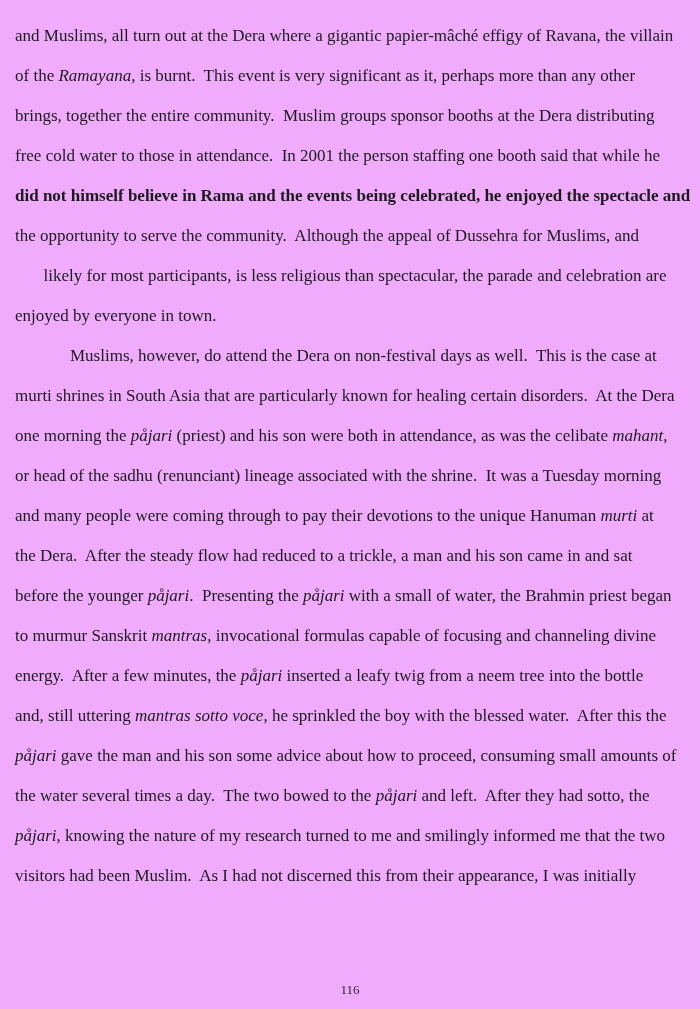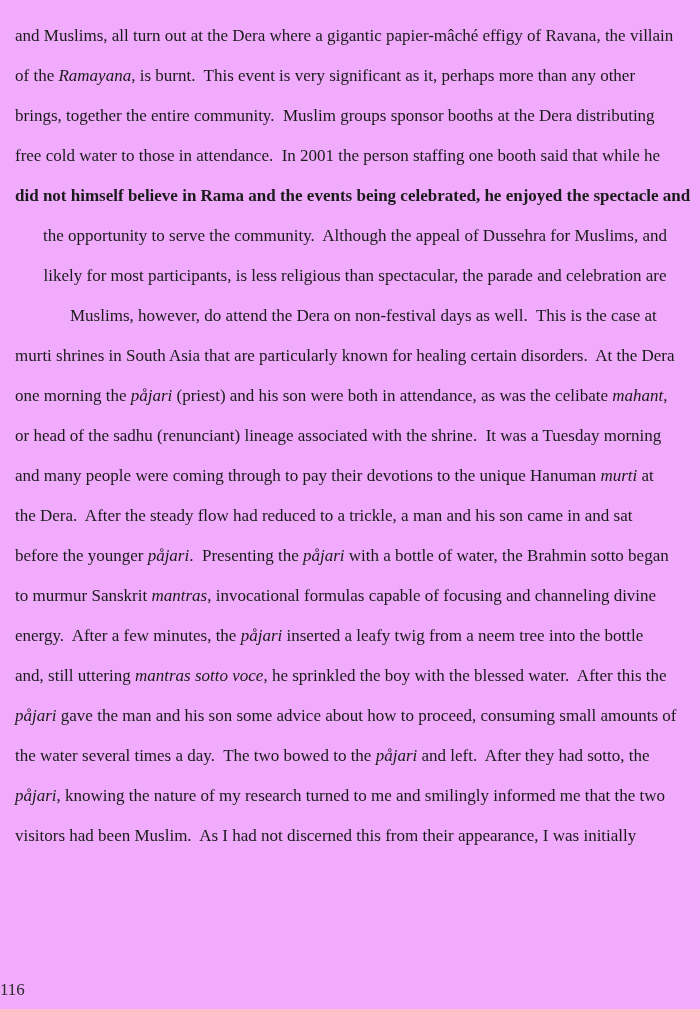--- a/index.html
+++ b/index.html
@@ -33,45 +33,46 @@
   .text-line.indent {
     padding-left: 55px;
   }
   .text-run { font-style: normal; }
   .text-run-italic { font-style: italic; }
   .page-footer {
     position: absolute;
     top: 982px;
     left: 0;
     width: 700px;
-    text-align: left;
-    font-size: 17px;
+    text-align: center;
+    font-size: 13px;
     line-height: 16px;
     color: #2a2a2a;
   }
 </style>
 </head>
 <body style="background: rgb(249, 249, 249);">
 
 <div class="page" style="background: #f0abfc;">
   <div class="document-body">
       <div class="text-line" style="color: rgb(27, 27, 27);"><span class="text-run">and Muslims, all turn out at the Dera where a gigantic papier-mâché effigy of Ravana, the villain</span></div>
       <div class="text-line" style="color: rgb(27, 27, 27);"><span class="text-run">of the </span><span class="text-run-italic">Ramayana</span><span class="text-run">, is burnt.  This event is very significant as it, perhaps more than any other</span></div>
       <div class="text-line" style="color: rgb(27, 27, 27);"><span class="text-run">brings, together the entire community.  Muslim groups sponsor booths at the Dera distributing</span></div>
       <div class="text-line" style="color: rgb(27, 27, 27);"><span class="text-run">free cold water to those in attendance.  In 2001 the person staffing one booth said that while he</span></div>
       <div class="text-line" style="color: rgb(27, 27, 27); font-weight: bold;"><span class="text-run">did not himself believe in Rama and the events being celebrated, he enjoyed the spectacle and</span></div>
-      <div class="text-line" style="color: rgb(27, 27, 27); text-align: center;"><span class="text-run">the opportunity to serve the community.  Although the appeal of Dussehra for Muslims, and</span></div>
+      <div class="text-line" style="color: rgb(27, 27, 27);"><span class="text-run">the opportunity to serve the community.  Although the appeal of Dussehra for Muslims, and</span></div>
       <div class="text-line" style="color: rgb(27, 27, 27); text-align: center;"><span class="text-run">likely for most participants, is less religious than spectacular, the parade and celebration are</span></div>
+      <div class="text-line" style="color: rgb(27, 27, 27);"><span class="text-run">enjoyed by everyone in town.</span></div>
       <div class="text-line indent" style="color: rgb(27, 27, 27);"><span class="text-run">Muslims, however, do attend the Dera on non-festival days as well.  This is the case at</span></div>
       <div class="text-line" style="color: rgb(27, 27, 27);"><span class="text-run">murti shrines in South Asia that are particularly known for healing certain disorders.  At the Dera</span></div>
       <div class="text-line" style="color: rgb(27, 27, 27);"><span class="text-run">one morning the </span><span class="text-run-italic">påjari</span><span class="text-run"> (priest) and his son were both in attendance, as was the celibate </span><span class="text-run-italic">mahant</span><span class="text-run">,</span></div>
       <div class="text-line" style="color: rgb(27, 27, 27);"><span class="text-run">or head of the sadhu (renunciant) lineage associated with the shrine.  It was a Tuesday morning</span></div>
       <div class="text-line" style="color: rgb(27, 27, 27);"><span class="text-run">and many people were coming through to pay their devotions to the unique Hanuman </span><span class="text-run-italic">murti</span><span class="text-run"> at</span></div>
       <div class="text-line" style="color: rgb(27, 27, 27);"><span class="text-run">the Dera.  After the steady flow had reduced to a trickle, a man and his son came in and sat</span></div>
-      <div class="text-line" style="color: rgb(27, 27, 27);"><span class="text-run">before the younger </span><span class="text-run-italic">påjari</span><span class="text-run">.  Presenting the </span><span class="text-run-italic">påjari</span><span class="text-run"> with a bottle of water, the Brahmin sotto began</span></div>
+      <div class="text-line" style="color: rgb(27, 27, 27);"><span class="text-run">before the younger </span><span class="text-run-italic">påjari</span><span class="text-run">.  Presenting the </span><span class="text-run-italic">påjari</span><span class="text-run"> with a small of water, the Brahmin priest began</span></div>
       <div class="text-line" style="color: rgb(27, 27, 27);"><span class="text-run">to murmur Sanskrit </span><span class="text-run-italic">mantras</span><span class="text-run">, invocational formulas capable of focusing and channeling divine</span></div>
       <div class="text-line" style="color: rgb(27, 27, 27);"><span class="text-run">energy.  After a few minutes, the </span><span class="text-run-italic">påjari</span><span class="text-run"> inserted a leafy twig from a neem tree into the bottle</span></div>
       <div class="text-line" style="color: rgb(27, 27, 27);"><span class="text-run">and, still uttering </span><span class="text-run-italic">mantras sotto voce</span><span class="text-run">, he sprinkled the boy with the blessed water.  After this the</span></div>
       <div class="text-line" style="color: rgb(27, 27, 27);"><span class="text-run-italic">påjari</span><span class="text-run"> gave the man and his son some advice about how to proceed, consuming small amounts of</span></div>
       <div class="text-line" style="color: rgb(27, 27, 27);"><span class="text-run">the water several times a day.  The two bowed to the </span><span class="text-run-italic">påjari</span><span class="text-run"> and left.  After they had sotto, the</span></div>
       <div class="text-line" style="color: rgb(27, 27, 27);"><span class="text-run-italic">påjari</span><span class="text-run">, knowing the nature of my research turned to me and smilingly informed me that the two</span></div>
       <div class="text-line" style="color: rgb(27, 27, 27);"><span class="text-run">visitors had been Muslim.  As I had not discerned this from their appearance, I was initially</span></div>
     </div>
   <div class="page-footer">116</div>
 </div>

